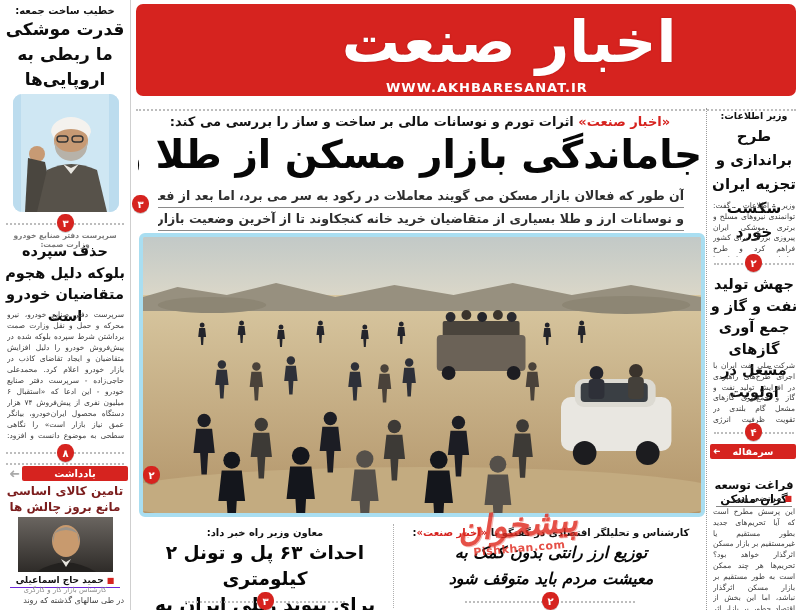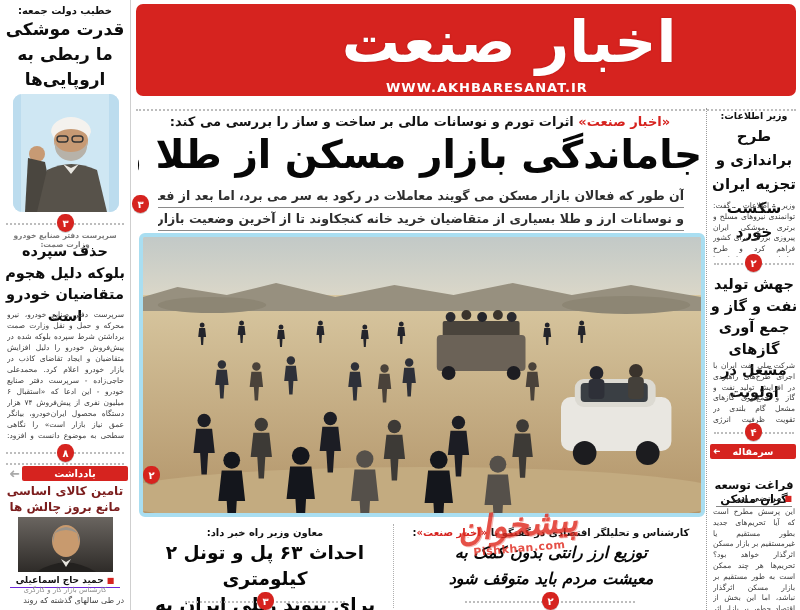--- a/index.html
+++ b/index.html
@@ -128,21 +128,21 @@
   <div class="abs vline-left"></div>
   <div class="abs vline-side"></div>
   <div class="abs vline-bot"></div>
   <div class="abs dotrule mast-toprule"></div>
 
   <div class="abs masthead">
     <div class="logo">اخبار صنعت</div>
     <div class="website">WWW.AKHBARESANAT.IR</div>
   </div>
 
-  <div class="abs c bold lc-kicker">خطیب دولت جمعه:</div>
+  <div class="abs c bold lc-kicker">خطیب ساخت جمعه:</div>
   <div class="abs c bold lc-head">قدرت موشکی ما ربطی به اروپایی‌ها ندارد</div>
   <div class="abs cleric">
     <svg viewBox="0 0 106 118" preserveAspectRatio="none">
       <rect width="106" height="118" fill="#cfe7f3"></rect>
       <rect x="0" width="8" height="118" fill="#bcdcee"></rect>
         <rect x="96" width="10" height="118" fill="#bcdcee"></rect>
       <circle cx="24" cy="60" r="8" fill="#c79a74"></circle>
       <path d="M12,118 L15,64 L32,68 L36,88 L30,118 Z" fill="#4a463f"></path>
       <ellipse cx="58" cy="46" rx="17" ry="19" fill="#c79a74"></ellipse>
       <path d="M38,38 a20,15 0 0 1 40,0 l-3,7 a17,10 0 0 0 -34,0 z" fill="#f4f2ee"></path>

